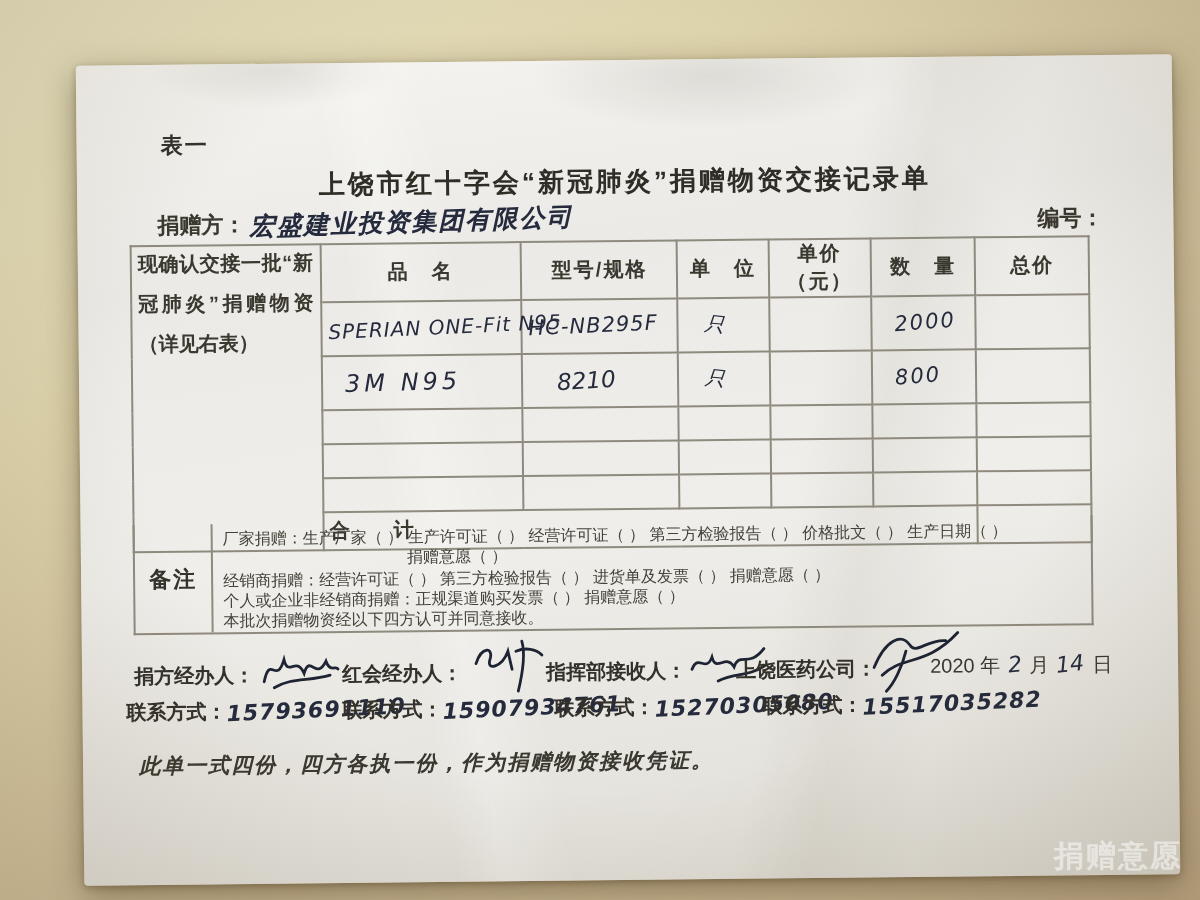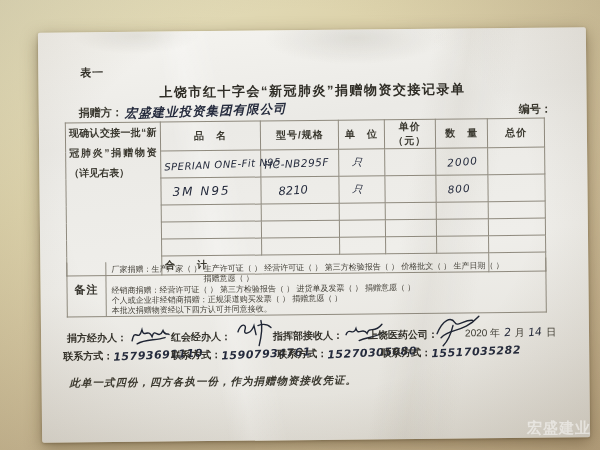--- a/index.html
+++ b/index.html
@@ -210,14 +210,14 @@
         <span class="lab">联系方式：</span><span class="hw hw-phone">15270305080</span>
       </span>
       <span class="contact-pair" style="left:340px">
         <span class="lab">联系方式：</span><span class="hw hw-phone">15517035282</span>
       </span>
     </div>
 
     <div class="footer-note">此单一式四份，四方各执一份，作为捐赠物资接收凭证。</div>
   </div>
 
-  <div class="watermark">宏盛建业</div>
+  <div class="watermark">捐赠意愿</div>
 </div>
 
 </body></html>

